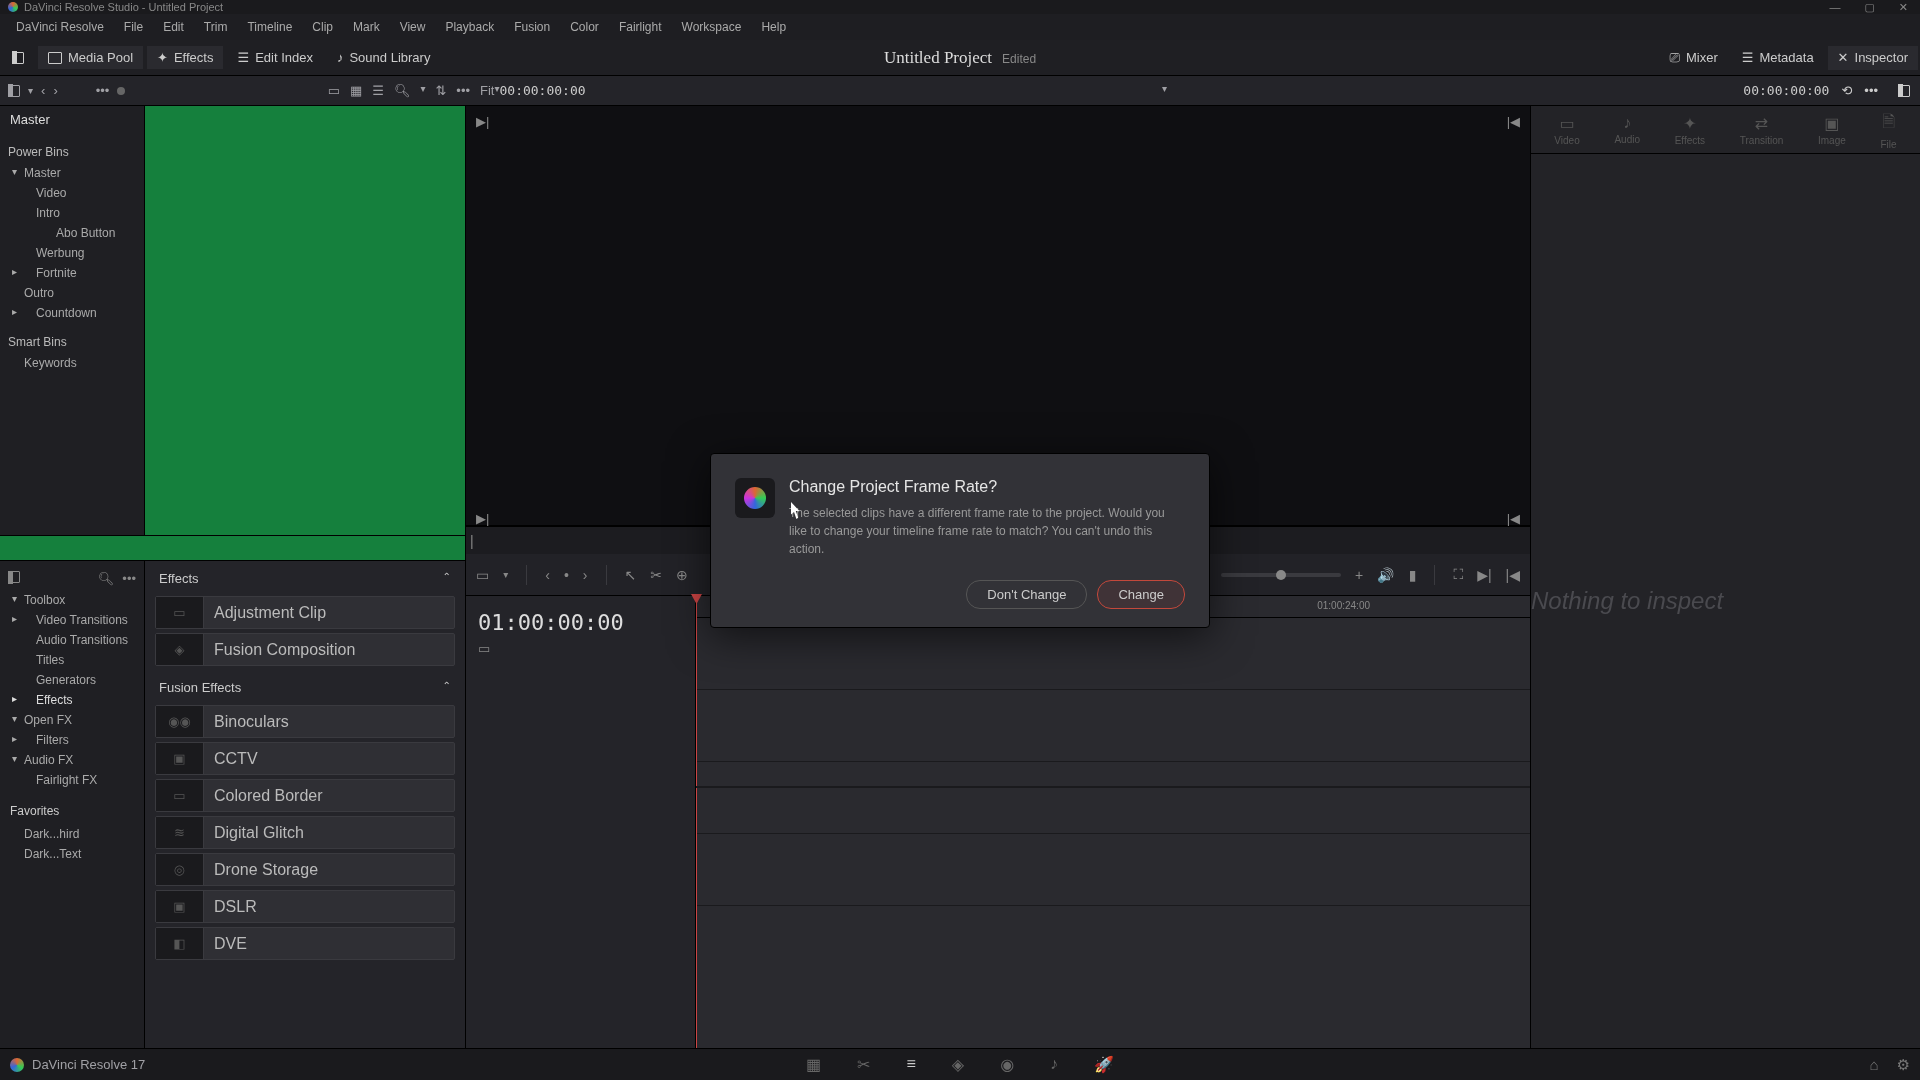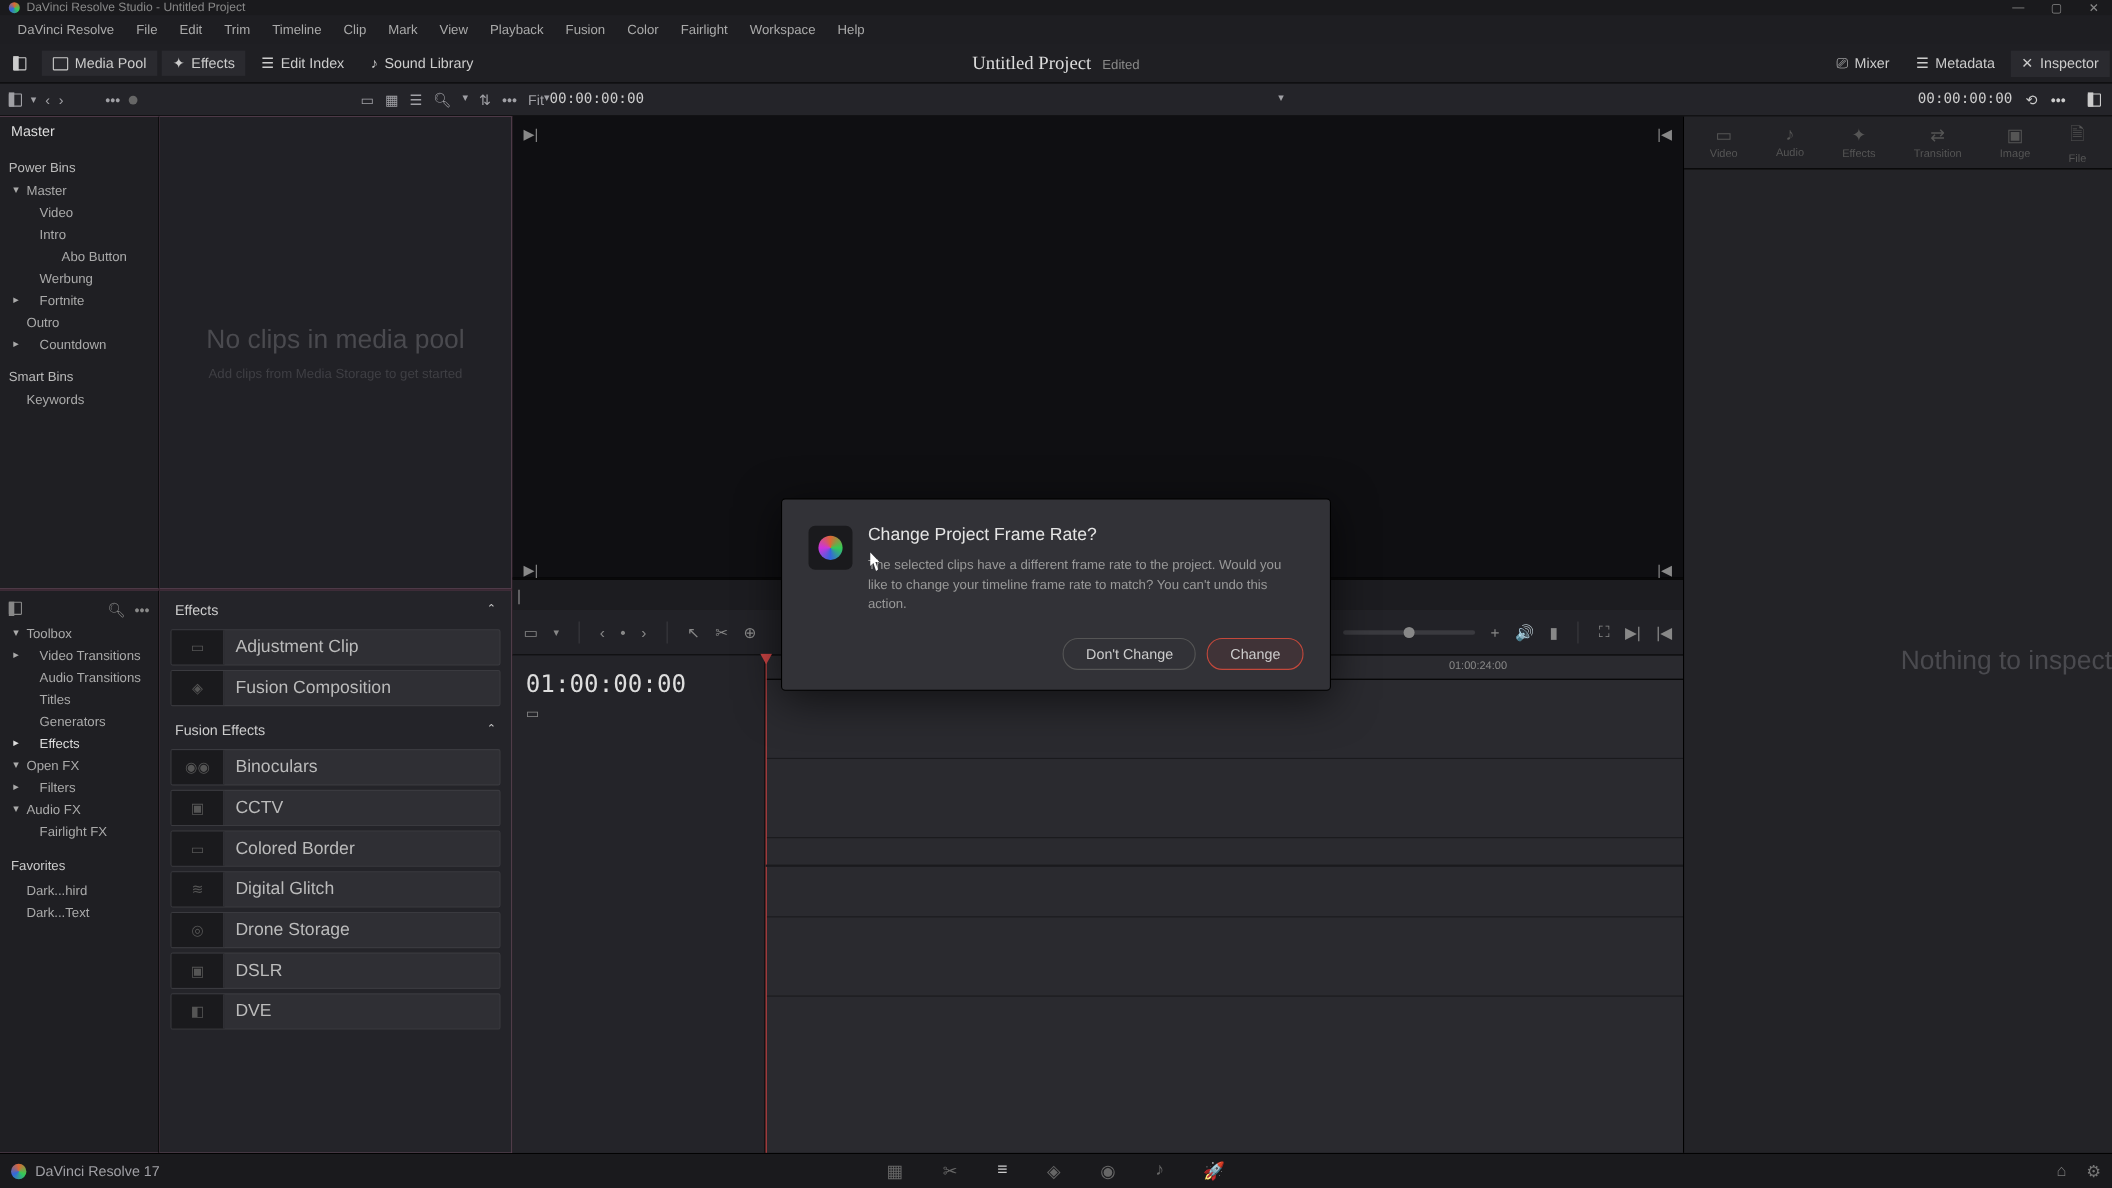--- a/index.html
+++ b/index.html
@@ -27,21 +27,21 @@
 
 .minirow { height: 30px; background: #242429; display: flex; align-items: center; border-bottom: 1px solid #000; }
 .minirow .left { display: flex; align-items: center; gap: 8px; padding-left: 8px; width: 470px; }
 .minirow .viewer-tools { display: flex; align-items: flex-start; padding-left: 10px; flex:1;}
 .minirow .right-time { margin-left: auto; padding-right: 10px; color: #ccc; font-size: 13px; display:flex; align-items:center; gap:12px;}
 .minirow .dot { width: 8px; height: 8px; background: #666; border-radius: 50%; }
 .minirow .tc { color: #ccc; font-size: 13px; font-family: monospace; }
 
 
 .main { display: flex; height: calc(100% - 14px - 26px - 36px - 30px - 32px); }
-.left-col { width: 466px; display: flex; flex-direction: column; border-right: 1px solid #000; background:#f9a8d4;}
+.left-col { width: 466px; display: flex; flex-direction: column; border-right: 1px solid #000; background:#15803d;gap:24px;}
 .right-col { width: 390px; border-left: 1px solid #000; background:#232327; display:flex; flex-direction:column;}
 .center-col { flex: 1; display: flex; flex-direction: column; background: #18181b; }
 
 
 .left-top { flex: 0 0 430px; display: flex; border-bottom: 1px solid #000;}
 .bintree { width: 145px; background: #1f1f23; border-right: 1px solid #000; overflow:hidden;}
 .bintree .hdr { padding: 6px 10px; color: #ddd; font-size: 13px; }
 .bintree .section { padding: 4px 8px; color: #bbb; font-size: 12px; margin-top:8px;}
 .bintree .item { padding: 3px 8px 3px 24px; color: #aaa; font-size: 12px; cursor: pointer; position:relative;}
 .bintree .item.exp::before { content:'▸'; position:absolute; left:12px; font-size:10px;}
@@ -93,21 +93,21 @@
 .timeline .ruler .mark{position:absolute; top:4px; font-size:10px; color:#888;}
 .timeline .playhead{position:absolute; left:0; top:0; width:1px; height:100%; background:#c44;}
 .timeline .playhead::before{content:''; position:absolute; top:-2px; left:-5px; width:11px; height:10px; background:#c44; clip-path:polygon(0 0,100% 0,50% 100%);}
 .timeline .track{height:72px; border-bottom:1px solid #1a1a1d;}
 .timeline .div{position:absolute; left:0; right:0; top:190px; height:2px; background:#1a1a1d;}
 
 
 .inspector-tabs{height:48px; background:#232327; display:flex; align-items:center; justify-content:space-around; border-bottom:1px solid #000; color:#555; font-size:10px; padding:0 6px;}
 .inspector-tabs .tab{display:flex; flex-direction:column; align-items:center; gap:2px; cursor:pointer;}
 .inspector-tabs .tab .ic{font-size:16px;}
-.inspector-body{flex:1; display:flex; align-items:center; justify-content:flex-end;}
+.inspector-body{flex:1; display:flex; align-items:center; justify-content:flex-start;font-style:italic;}
 .inspector-body .msg{font-size:24px; color:#4a4a4f;}
 
 
 .botbar{height:32px; background:#1a1a1d; display:flex; align-items:center; padding:0 10px; border-top:1px solid #000;}
 .botbar .left{display:flex; align-items:center; gap:8px;}
 .botbar .left .ic{width:14px; height:14px; background:conic-gradient(#d63,#3c5,#36d,#d63); border-radius:50%;}
 .botbar .pages{position:absolute; left:50%; transform:translateX(-50%); display:flex; gap:36px; color:#666;}
 .botbar .pages .pg{cursor:pointer; font-size:16px;}
 .botbar .pages .pg.active{color:#ccc; position:relative;}
 .botbar .pages .pg.active::after{content:''; position:absolute; bottom:-8px; left:-6px; right:-6px; height:2px; background:#c4483b;}
@@ -246,24 +246,20 @@
         <div class="item" style="padding-left:36px;">Video</div>
         <div class="item" style="padding-left:36px;">Intro</div>
         <div class="item" style="padding-left:56px;">Abo Button</div>
         <div class="item" style="padding-left:36px;">Werbung</div>
         <div class="item exp" style="padding-left:36px;">Fortnite</div>
         <div class="item" style="padding-left:24px;">Outro</div>
         <div class="item exp" style="padding-left:36px;">Countdown</div>
         <div class="section">Smart Bins</div>
         <div class="item">Keywords</div>
       </div>
-      <div class="mediapool">
-        <div class="big">No clips in media pool</div>
-        <div class="sub">Add clips from Media Storage to get started</div>
-      </div>
     </div>
     <div class="left-bot">
       <div class="fxtree">
         <div class="search-row">
           <span class="ic-panel" style="margin-right:auto;"></span>
           <span>🔍︎</span>
           <span>•••</span>
         </div>
         <div class="item open">Toolbox</div>
         <div class="item exp" style="padding-left:36px;">Video Transitions</div>

